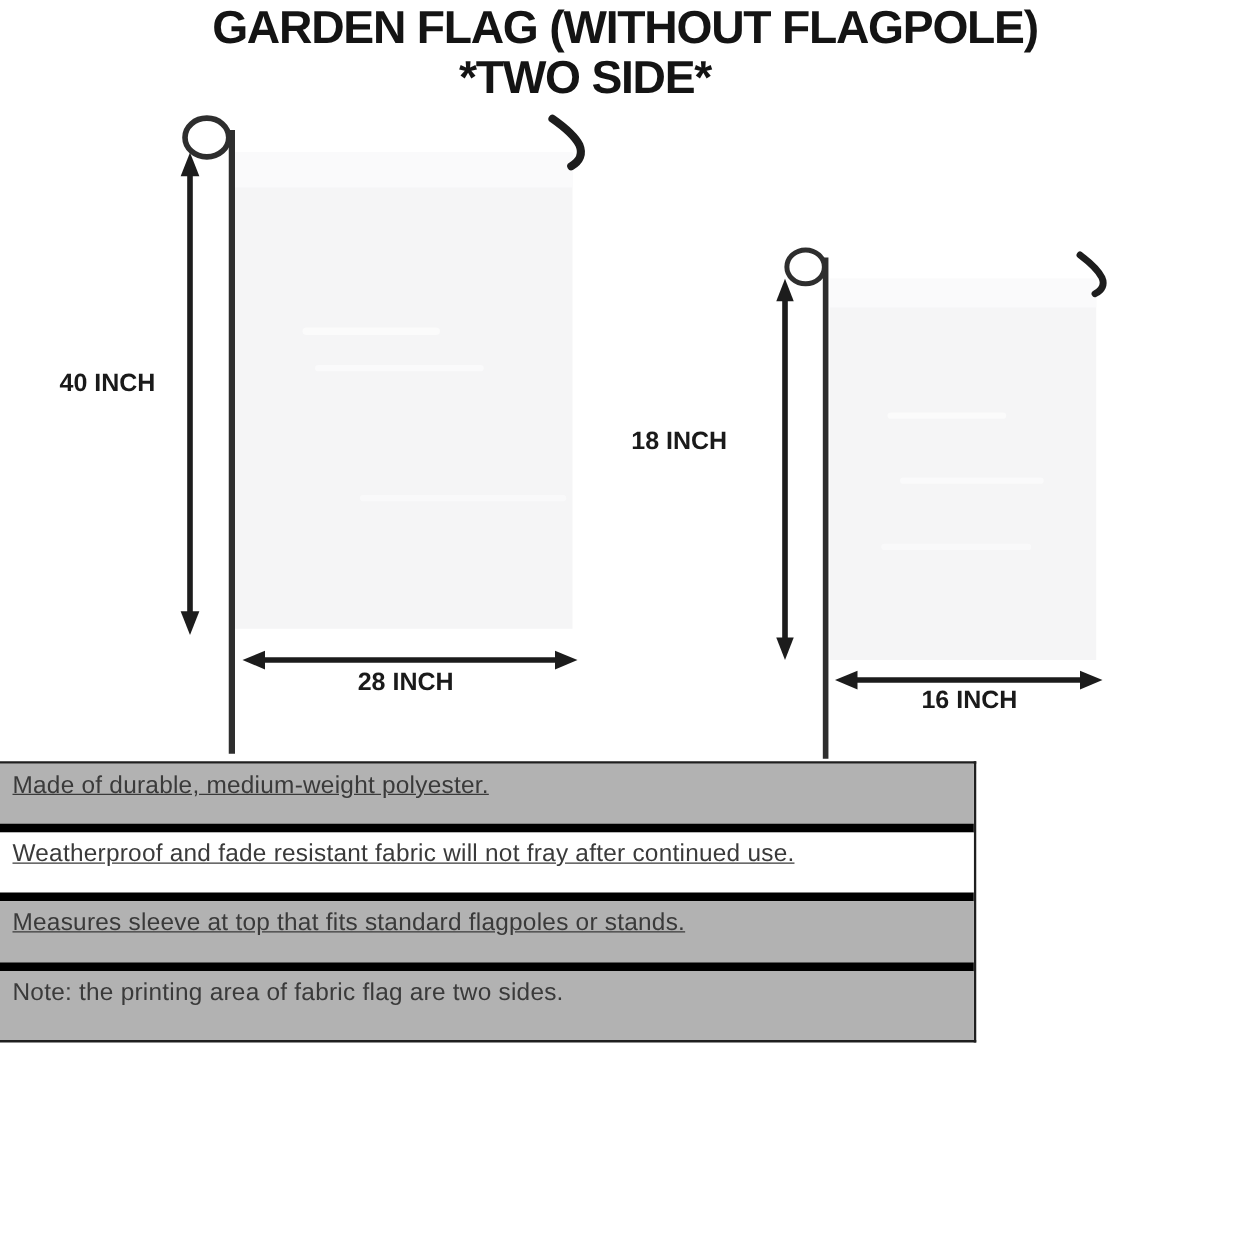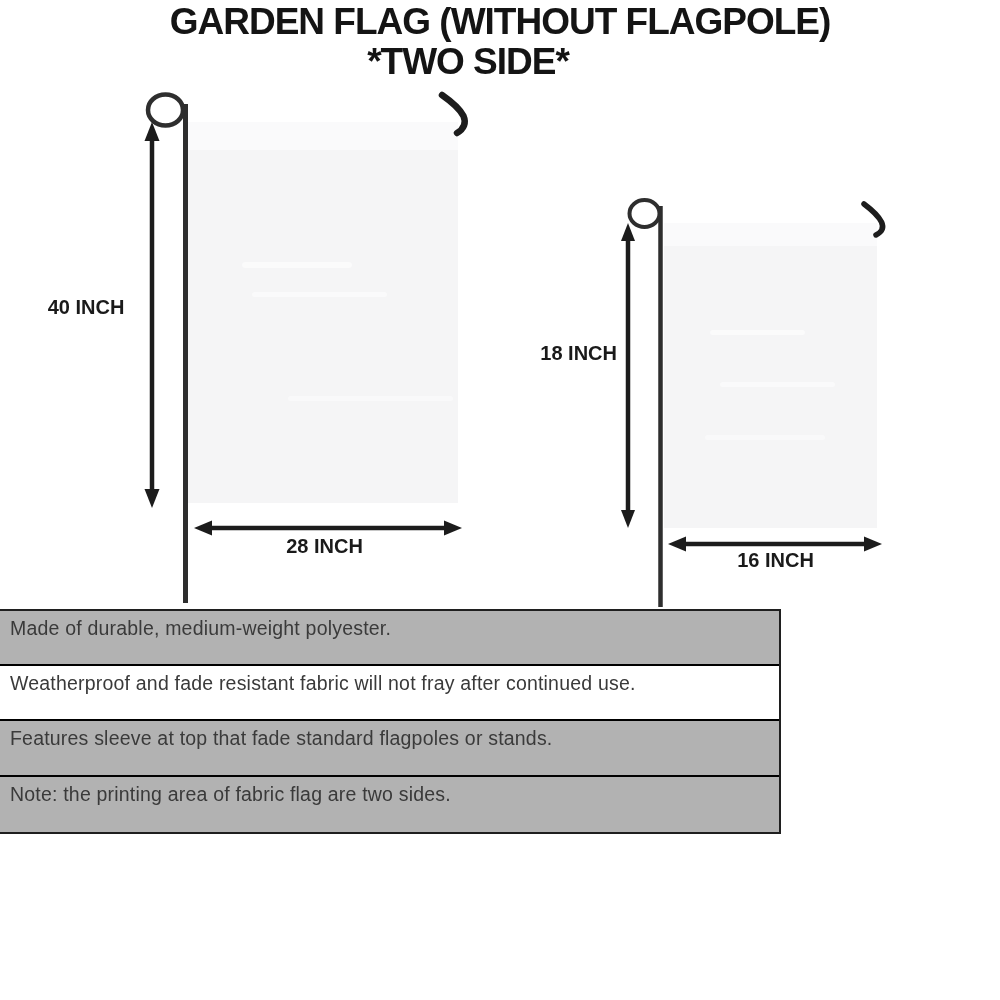--- a/index.html
+++ b/index.html
@@ -16,35 +16,35 @@
 
   
   .diagram{position:absolute;left:0;top:0;width:1000px;height:620px;}
   .diagram svg{position:absolute;left:0;top:0;}
 
   .dim-label{
     position:absolute;font-size:20px;font-weight:bold;color:#1a1a1a;white-space:nowrap;
   }
   .dim-40{left:30px;top:296px;width:112px;text-align:center;}
   .dim-28{left:262px;top:535px;width:125px;text-align:center;}
-  .dim-18{left:505px;top:342px;width:112px;text-align:right;}
+  .dim-18{left:505px;top:342px;width:112px;text-align:left;}
   .dim-12{left:713px;top:549px;width:125px;text-align:center;}
 
   
   .spec-table{
     position:absolute;left:0;top:609px;width:781px;
     border:2px solid #1f1f1f;border-left:none;box-sizing:border-box;
     background:#fff;
   }
   .spec-row{
     height:55.2px;box-sizing:border-box;
     padding:6px 12px 0 10px;
     font-size:19.5px;color:#3a3a3a;letter-spacing:0.2px;
   }
-  .spec-row.with-divider{border-bottom:2px solid #000000;}
+  .spec-row.with-divider{border-bottom:7px solid #000000;text-decoration:underline;}
   .spec-row.gray{background:#b2b2b2;}
   .spec-row.white{background:#ffffff;}
 </style>
 </head>
 <body>
 
 <div class="page">
 
   <div class="title-block">
     <div class="title-line">GARDEN FLAG (WITHOUT FLAGPOLE)</div>
@@ -109,17 +109,17 @@
 
     <div class="dim-label dim-40">40 INCH</div>
     <div class="dim-label dim-28">28 INCH</div>
     <div class="dim-label dim-18">18 INCH</div>
     <div class="dim-label dim-12">16 INCH</div>
   </div>
 
   <div class="spec-table">
     <div class="spec-row gray with-divider">Made of durable, medium-weight polyester.</div>
     <div class="spec-row white with-divider">Weatherproof and fade resistant fabric will not fray after continued use.</div>
-    <div class="spec-row gray with-divider">Features sleeve at top that fade standard flagpoles or stands.</div>
+    <div class="spec-row gray with-divider">Measures sleeve at top that fits standard flagpoles or stands.</div>
     <div class="spec-row gray">Note: the printing area of fabric flag are two sides.</div>
   </div>
 
 </div>
 
 </body></html>

